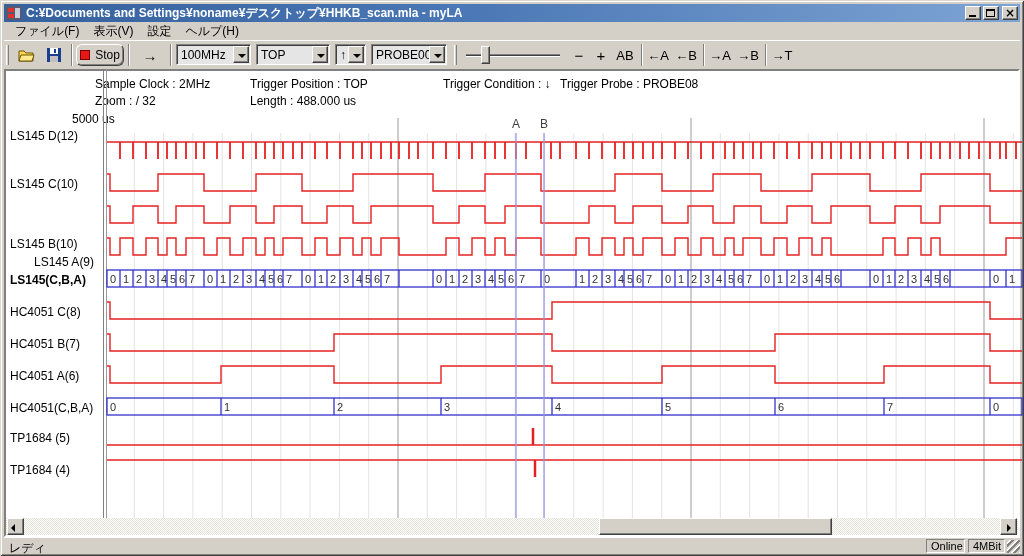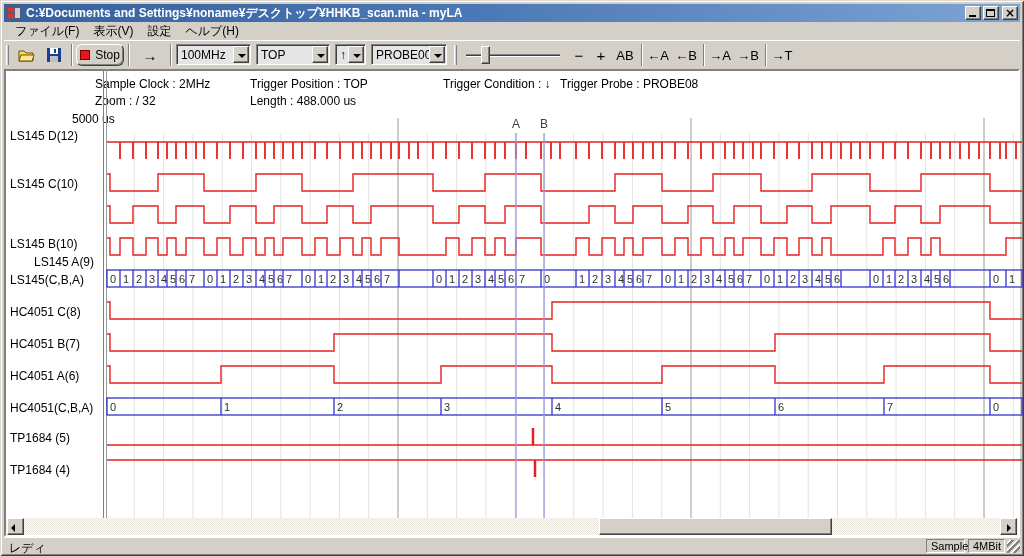--- a/index.html
+++ b/index.html
@@ -200,21 +200,21 @@
 <div class="hdr" style="left:72px;top:112px;">5000 us</div>
 
 <div class="cursor-label" style="left: 510px;">A</div>
 <div class="cursor-label" style="left: 538px;">B</div>
 
 <div id="chan-labels">
     <div class="chan-label" style="top: 129px;">LS145 D(12)</div>
     <div class="chan-label" style="top: 176.5px;">LS145 C(10)</div>
     <div class="chan-label" style="top: 208.5px; margin-top: 28px;">LS145 B(10)</div>
     <div class="chan-label" style="top: 255px; margin-left: 24px;">LS145 A(9)</div>
-    <div class="chan-label" style="top: 272.5px;">LS145(C,B,A)</div>
+    <div class="chan-label" style="top: 272.5px; font-weight: bold;">LS145(C,B,A)</div>
     <div class="chan-label" style="top: 304.5px;">HC4051 C(8)</div>
     <div class="chan-label" style="top: 336.5px;">HC4051 B(7)</div>
     <div class="chan-label" style="top: 368.5px;">HC4051 A(6)</div>
     <div class="chan-label" style="top: 400.5px;">HC4051(C,B,A)</div>
     <div class="chan-label" style="top: 430.5px;">TP1684 (5)</div>
     <div class="chan-label" style="top: 462.5px;">TP1684 (4)</div>
   </div>
 
 <svg class="wave" width="1024" height="556" viewBox="0 0 1024 556" id="wavesvg">
     <line x1="134.3" y1="133" x2="134.3" y2="518" stroke="#e3e3e3" stroke-width="1"></line>
@@ -492,16 +492,16 @@
     <line x1="107" y1="445" x2="1022" y2="445" stroke="#e62020" stroke-width="1.4"></line>
     <line x1="533" y1="428" x2="533" y2="445" stroke="#e62020" stroke-width="2.5"></line>
     <line x1="107" y1="460" x2="1022" y2="460" stroke="#e62020" stroke-width="1.4"></line>
     <line x1="535" y1="460" x2="535" y2="477" stroke="#e62020" stroke-width="2.5"></line>
     <line x1="516" y1="133" x2="516" y2="518" stroke="#9a9ae0" stroke-width="1.3"></line>
     <line x1="544" y1="133" x2="544" y2="518" stroke="#9a9ae0" stroke-width="1.3"></line>
   </svg>
 
 <div class="statusbar">
   <span class="status-text">レディ</span>
-  <span class="status-panel" style="left:922px;width:39px;">Sample</span>
+  <span class="status-panel" style="left:922px;width:39px;">Online</span>
   <span class="status-panel" style="left:964px;width:37px;">4MBit</span>
   <span class="resize-grip"></span>
 </div>
 
 </body></html>

